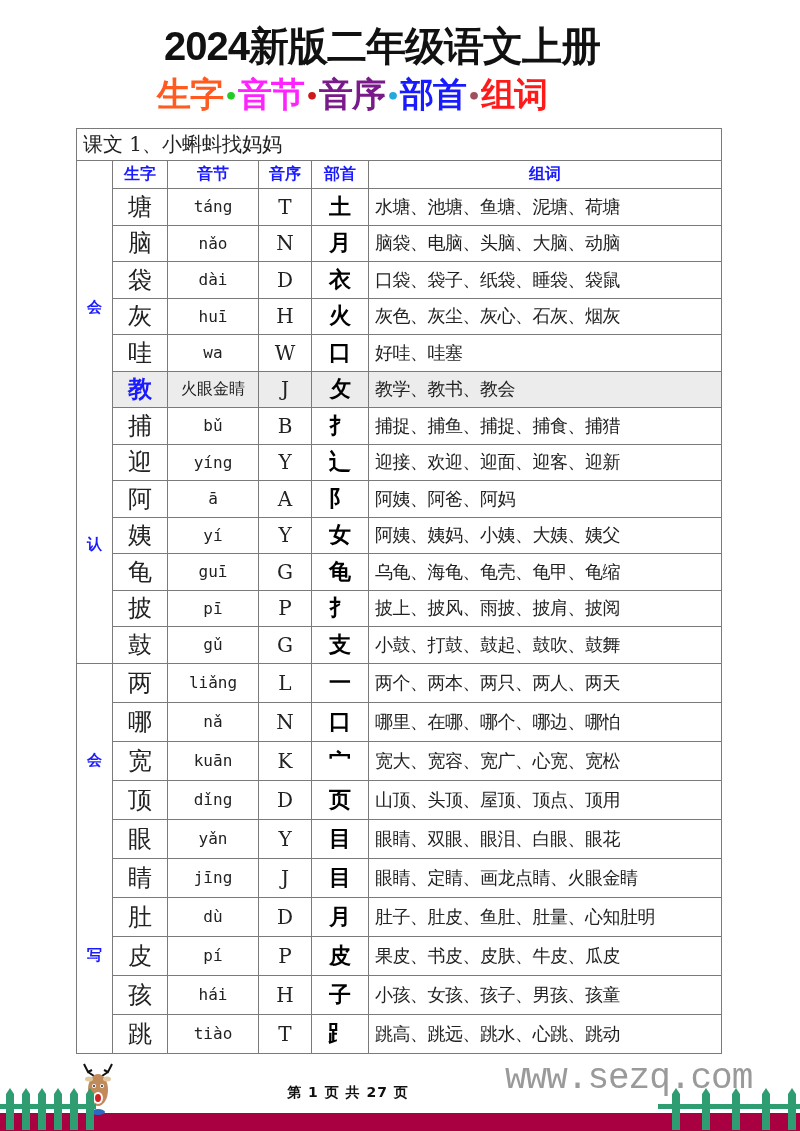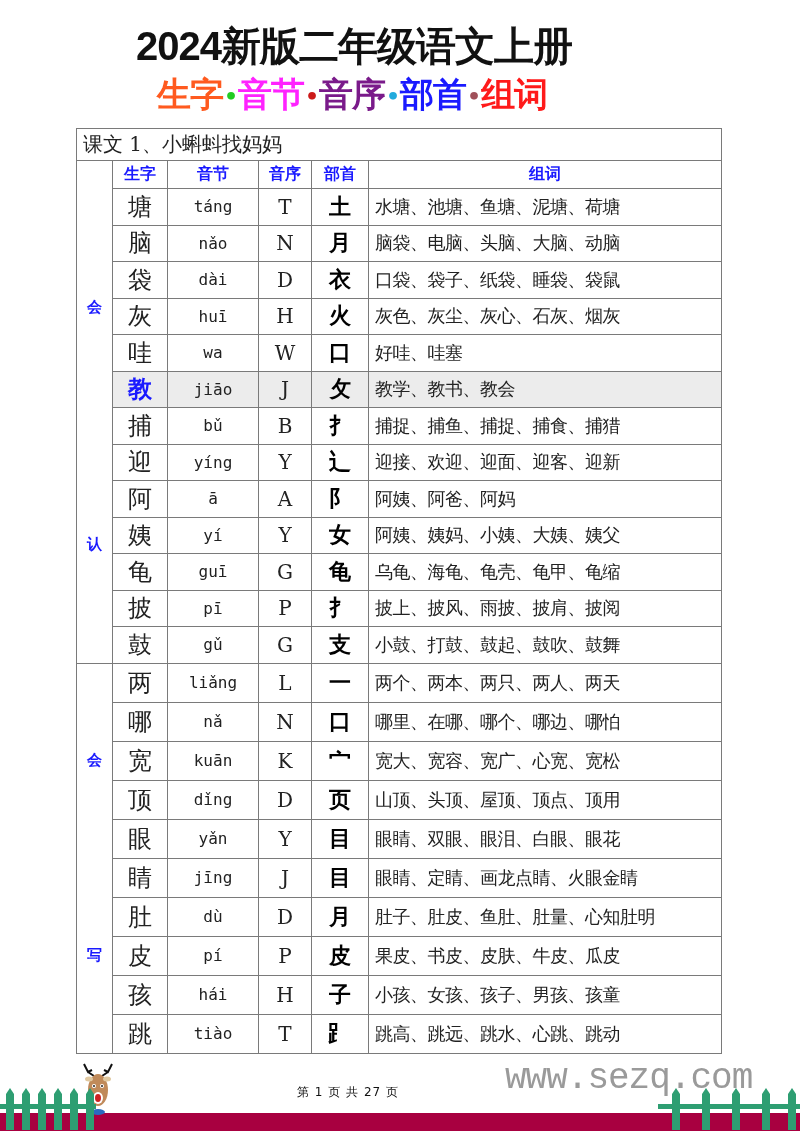--- a/index.html
+++ b/index.html
@@ -1,20 +1,20 @@
 <!DOCTYPE html>
 <html><head>
 <meta charset="utf-8">
 <style>
   html, body { margin:0; padding:0; }
   body { width:800px; height:1131px; background:#ffffff; position:relative; overflow:hidden;
          font-family:"DejaVu Sans", sans-serif; }
   .title { position:absolute; left:0; width:708px; top:22px; text-align:center;
            font-family:"Liberation Sans", "DejaVu Sans", sans-serif; font-weight:bold;
-           font-size:40px; color:#111; letter-spacing:-1px; line-height:48px; }
+           font-size:40px; color:#111; letter-spacing:-1px; line-height:48px;padding-left:28px; }
   .subtitle { position:absolute; left:0; width:704px; top:72px; text-align:center;
               font-weight:bold; font-size:34px; line-height:44px; letter-spacing:-1px; }
   .subtitle .dot { font-size:22px; vertical-align:middle; margin:0 1px; }
   table.main { position:absolute; left:76px; top:128px; width:645px; border-collapse:collapse;
                table-layout:fixed; }
   table.main td { border:1px solid #7a7a7a; padding:0; text-align:center; vertical-align:middle; }
   .lesson { height:31px; text-align:left !important; padding-left:6px !important;
             font-family:"DejaVu Serif", serif; font-size:20px; color:#222; }
   .hdr td { height:27px; color:#1a1aff; font-size:16px; font-weight:bold; }
   .side { color:#1a1aff; font-size:15px; font-weight:bold; border-top:none; }
@@ -24,21 +24,21 @@
   .ord { font-family:"DejaVu Serif", serif; font-size:20px; color:#222; }
   .rad { font-family:"DejaVu Serif", serif; font-size:22px; font-weight:bold; color:#000; }
   .words { text-align:left !important; padding-left:6px !important; font-size:18px; color:#222;
            font-family:"DejaVu Serif", serif; white-space:nowrap; letter-spacing:-0.5px; }
   tr.r1 td { height:35.5px; }
   tr.r2 td { height:38px; }
   tr.hl td.cell { background:#ececec; }
   tr.hl .ch { color:#1a1aff; font-weight:bold; }
   .footer-band { position:absolute; left:0; top:1113px; width:800px; height:18px; background:#a80040; }
   .page-num { position:absolute; left:0; width:696px; top:1084px; text-align:center;
-              font-size:12px; font-weight:normal; color:#111; letter-spacing:1px; }
+              font-size:14px; font-weight:bold; color:#111; letter-spacing:1px; }
   .watermark { position:absolute; left:505px; top:1058px; font-family:Liberation Mono, monospace;
                font-size:36px; color:#9a9a9a; letter-spacing:-1px; }
   .fence { position:absolute; }
   .picket { position:absolute; width:8px; background:#2e9e72; }
   .picket:before { content:""; position:absolute; left:0; top:-6px; border-left:4px solid transparent;
                    border-right:4px solid transparent; border-bottom:6px solid #2e9e72; }
   .rail { position:absolute; height:5px; background:#2e9e72; }
 </style>
 </head>
 <body>
@@ -106,21 +106,21 @@
       </tr>
       <tr class="r1">
         <td class="ch cell">哇</td>
         <td class="py cell">wa</td>
         <td class="ord cell">W</td>
         <td class="rad cell">口</td>
         <td class="words cell">好哇、哇塞</td>
       </tr>
       <tr class="r1 hl">
         <td class="ch cell">教</td>
-        <td class="py cell">jiāo</td>
+        <td class="py cell">火眼金睛</td>
         <td class="ord cell">J</td>
         <td class="rad cell">攵</td>
         <td class="words cell">教学、教书、教会</td>
       </tr>
       <tr class="r1">
         <td class="ch cell">捕</td>
         <td class="py cell">bǔ</td>
         <td class="ord cell">B</td>
         <td class="rad cell">扌</td>
         <td class="words cell">捕捉、捕鱼、捕捉、捕食、捕猎</td>

